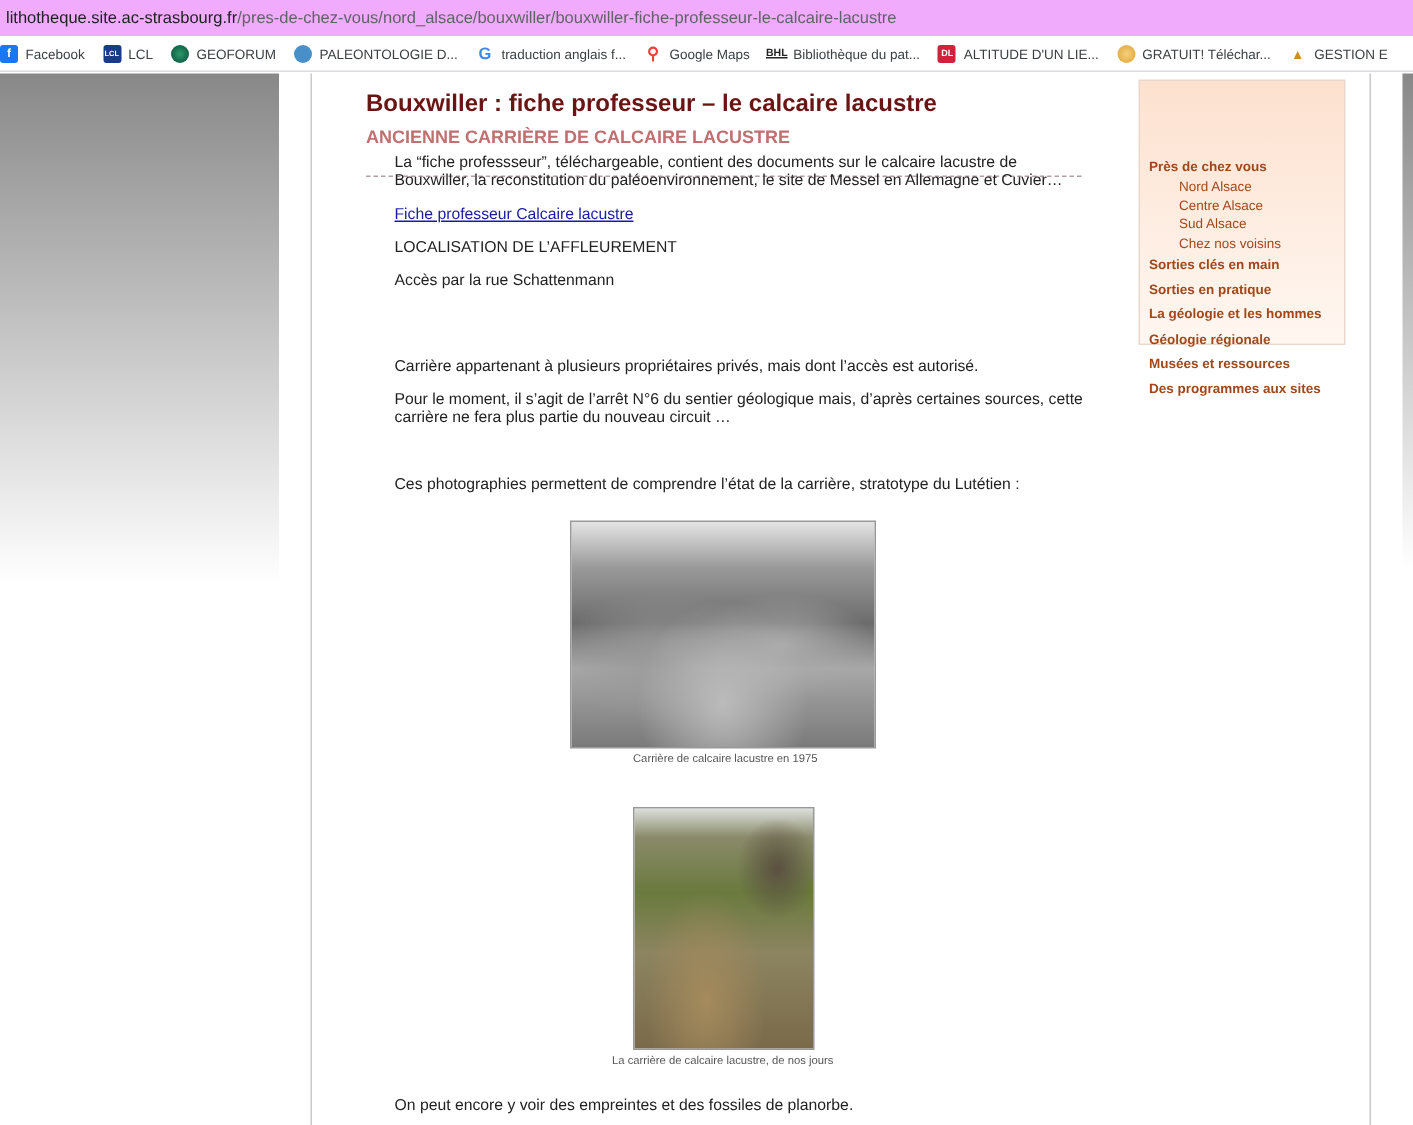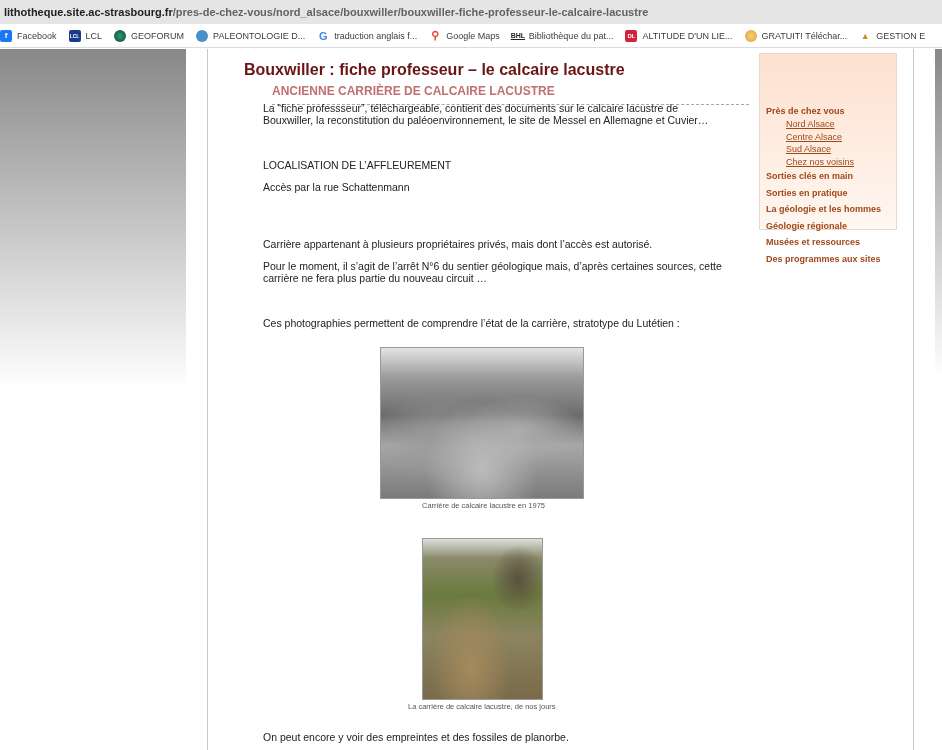--- a/index.html
+++ b/index.html
@@ -1,46 +1,46 @@
 <!DOCTYPE html>
 <html><head>
 <meta charset="utf-8">
 <style>
   * { box-sizing: border-box; margin: 0; padding: 0; }
   html, body { width: 942px; height: 750px; overflow: hidden; background: #fff; font-family: "Liberation Sans", sans-serif; }
-  .urlbar { position: absolute; left: 0; top: 0; width: 942px; height: 24px; background: #e5e5e5; font-size: 11px; color: #202124; line-height: 24px; padding-left: 4px; white-space: nowrap; overflow: hidden; font-weight: bold; }
+  .urlbar { position: absolute; left: 0; top: 0; width: 942px; height: 24px; background: #f0abfc; font-size: 11px; color: #202124; line-height: 24px; padding-left: 4px; white-space: nowrap; overflow: hidden; }
   .urlbar .path { color: #5f6368; }
   .bookmarks { position: absolute; left: 0; top: 24px; width: 942px; height: 24px; background: #fff; border-bottom: 1px solid #dadce0; display: flex; align-items: center; font-size: 9px; color: #3c4043; white-space: nowrap; overflow: hidden; }
   .bm { display: flex; align-items: center; margin-right: 12px; flex-shrink: 0; }
   .bm .ic { width: 12px; height: 12px; margin-right: 5px; display: inline-flex; align-items: center; justify-content: center; font-size: 8px; font-weight: bold; color: #fff; border-radius: 2px; flex-shrink: 0; }
   .viewport { position: absolute; left: 0; top: 49px; width: 942px; height: 536px; background: #fff; }
   .grad-left { position: absolute; left: 0; top: 0; width: 186px; height: 340px; background: linear-gradient(#888, #fff); }
   .grad-right { position: absolute; left: 935px; top: 0; width: 7px; height: 330px; background: linear-gradient(#888, #fff); }
   .frame-line-l { position: absolute; left: 207px; top: 0; width: 1px; height: 701px; background: #c8c8c8; }
   .frame-line-r { position: absolute; left: 913px; top: 0; width: 1px; height: 701px; background: #c8c8c8; }
   .title { position: absolute; left: 244px; top: 12px; font-size: 16px; font-weight: bold; color: #6b1414; white-space: nowrap; }
-  .subtitle { position: absolute; left: 244px; top: 35px; width: 477px; font-size: 12px; font-weight: bold; color: #c07070; border-bottom: 1px dashed #b0a0a0; padding-bottom: 6px; white-space: nowrap; margin-left: 28px; }
+  .subtitle { position: absolute; left: 244px; top: 35px; width: 477px; font-size: 12px; font-weight: bold; color: #c07070; border-bottom: 1px dashed #b0a0a0; padding-bottom: 19px; white-space: nowrap; }
   .body-text { position: absolute; left: 263px; width: 460px; font-size: 10.5px; color: #222; line-height: 12px; }
   .body-text.bold { font-weight: normal; }
   .body-text.italic { font-style: italic; }
   .link { color: #1a1aa6; text-decoration: underline; cursor: pointer; }
   .photo { position: absolute; border: 1px solid #999; }
   .photo1 { left: 380px; top: 298px; width: 204px; height: 152px; background:
     radial-gradient(ellipse at 50% 80%, #bbb 0%, transparent 40%),
     radial-gradient(ellipse at 30% 60%, #999 0%, transparent 35%),
     radial-gradient(ellipse at 70% 55%, #aaa 0%, transparent 30%),
     linear-gradient(#e4e4e4 0%, #9a9a9a 20%, #6c6c6c 45%, #a8a8a8 65%, #7a7a7a 100%); }
   .photo2 { left: 422px; top: 489px; width: 121px; height: 162px; background:
     radial-gradient(ellipse at 40% 80%, #a58a5c 0%, transparent 40%),
     radial-gradient(ellipse at 80% 25%, #5a5040 0%, transparent 20%),
     linear-gradient(#dde0dc 0%, #8a8a6a 12%, #6a7a3e 35%, #8c8460 60%, #7a6a4a 100%); }
   .caption { position: absolute; font-size: 7.5px; color: #555; white-space: nowrap; }
   .sidebar { position: absolute; left: 759px; top: 4px; width: 138px; height: 177px; background: linear-gradient(#fde1cf, #fff7f1); border: 1px solid #ead8cc; padding: 6px 0 0 6px; font-size: 9px; color: #a0481a; }
   .sb-item { font-weight: bold; height: 16.5px; line-height: 16.5px; white-space: nowrap; cursor: pointer; }
-  .sb-sub { padding-left: 20px; font-weight: normal; height: 12.5px; line-height: 12.5px; white-space: nowrap; cursor: pointer; color: #a0481a; text-decoration: underline; }
+  .sb-sub { padding-left: 20px; font-weight: normal; height: 12.5px; line-height: 12.5px; white-space: nowrap; cursor: pointer; color: #a0481a; }
   .sb-first { height: 14px; line-height: 14px; margin-top: 44px; }
 </style>
 </head>
 <body>
 
 <div class="urlbar">
   <span>lithotheque.site.ac-strasbourg.fr</span><span class="path">/pres-de-chez-vous/nord_alsace/bouxwiller/bouxwiller-fiche-professeur-le-calcaire-lacustre</span>
 </div>
 
 <div class="bookmarks">
@@ -89,20 +89,21 @@
 <div class="viewport">
   <div class="grad-left"></div>
   <div class="grad-right"></div>
   <div class="frame-line-l"></div>
   <div class="frame-line-r"></div>
 
   <h1 class="title">Bouxwiller : fiche professeur – le calcaire lacustre</h1>
   <h2 class="subtitle">ANCIENNE CARRIÈRE DE CALCAIRE LACUSTRE</h2>
 
   <p class="body-text" style="top:53px">La “fiche professseur”, téléchargeable, contient des documents sur le calcaire lacustre de Bouxwiller, la reconstitution du paléoenvironnement, le site de Messel en Allemagne et Cuvier…</p>
+  <p class="body-text" style="top:88px"><a class="link">Fiche professeur Calcaire lacustre</a></p>
   <p class="body-text bold" style="top:110px">LOCALISATION DE L’AFFLEUREMENT</p>
   <p class="body-text bold" style="top:132px">Accès par la rue Schattenmann</p>
   <p class="body-text" style="top:189px">Carrière appartenant à plusieurs propriétaires privés, mais dont l’accès est autorisé.</p>
   <p class="body-text" style="top:211px">Pour le moment, il s’agit de l’arrêt N°6 du sentier géologique mais, d’après certaines sources, cette carrière ne fera plus partie du nouveau circuit …</p>
   <p class="body-text" style="top:268px">Ces photographies permettent de comprendre l’état de la carrière, stratotype du Lutétien :</p>
 
   <div class="photo photo1"></div>
   <div class="caption" style="left:422px;top:452px">Carrière de calcaire lacustre en 1975</div>
 
   <div class="photo photo2"></div>

